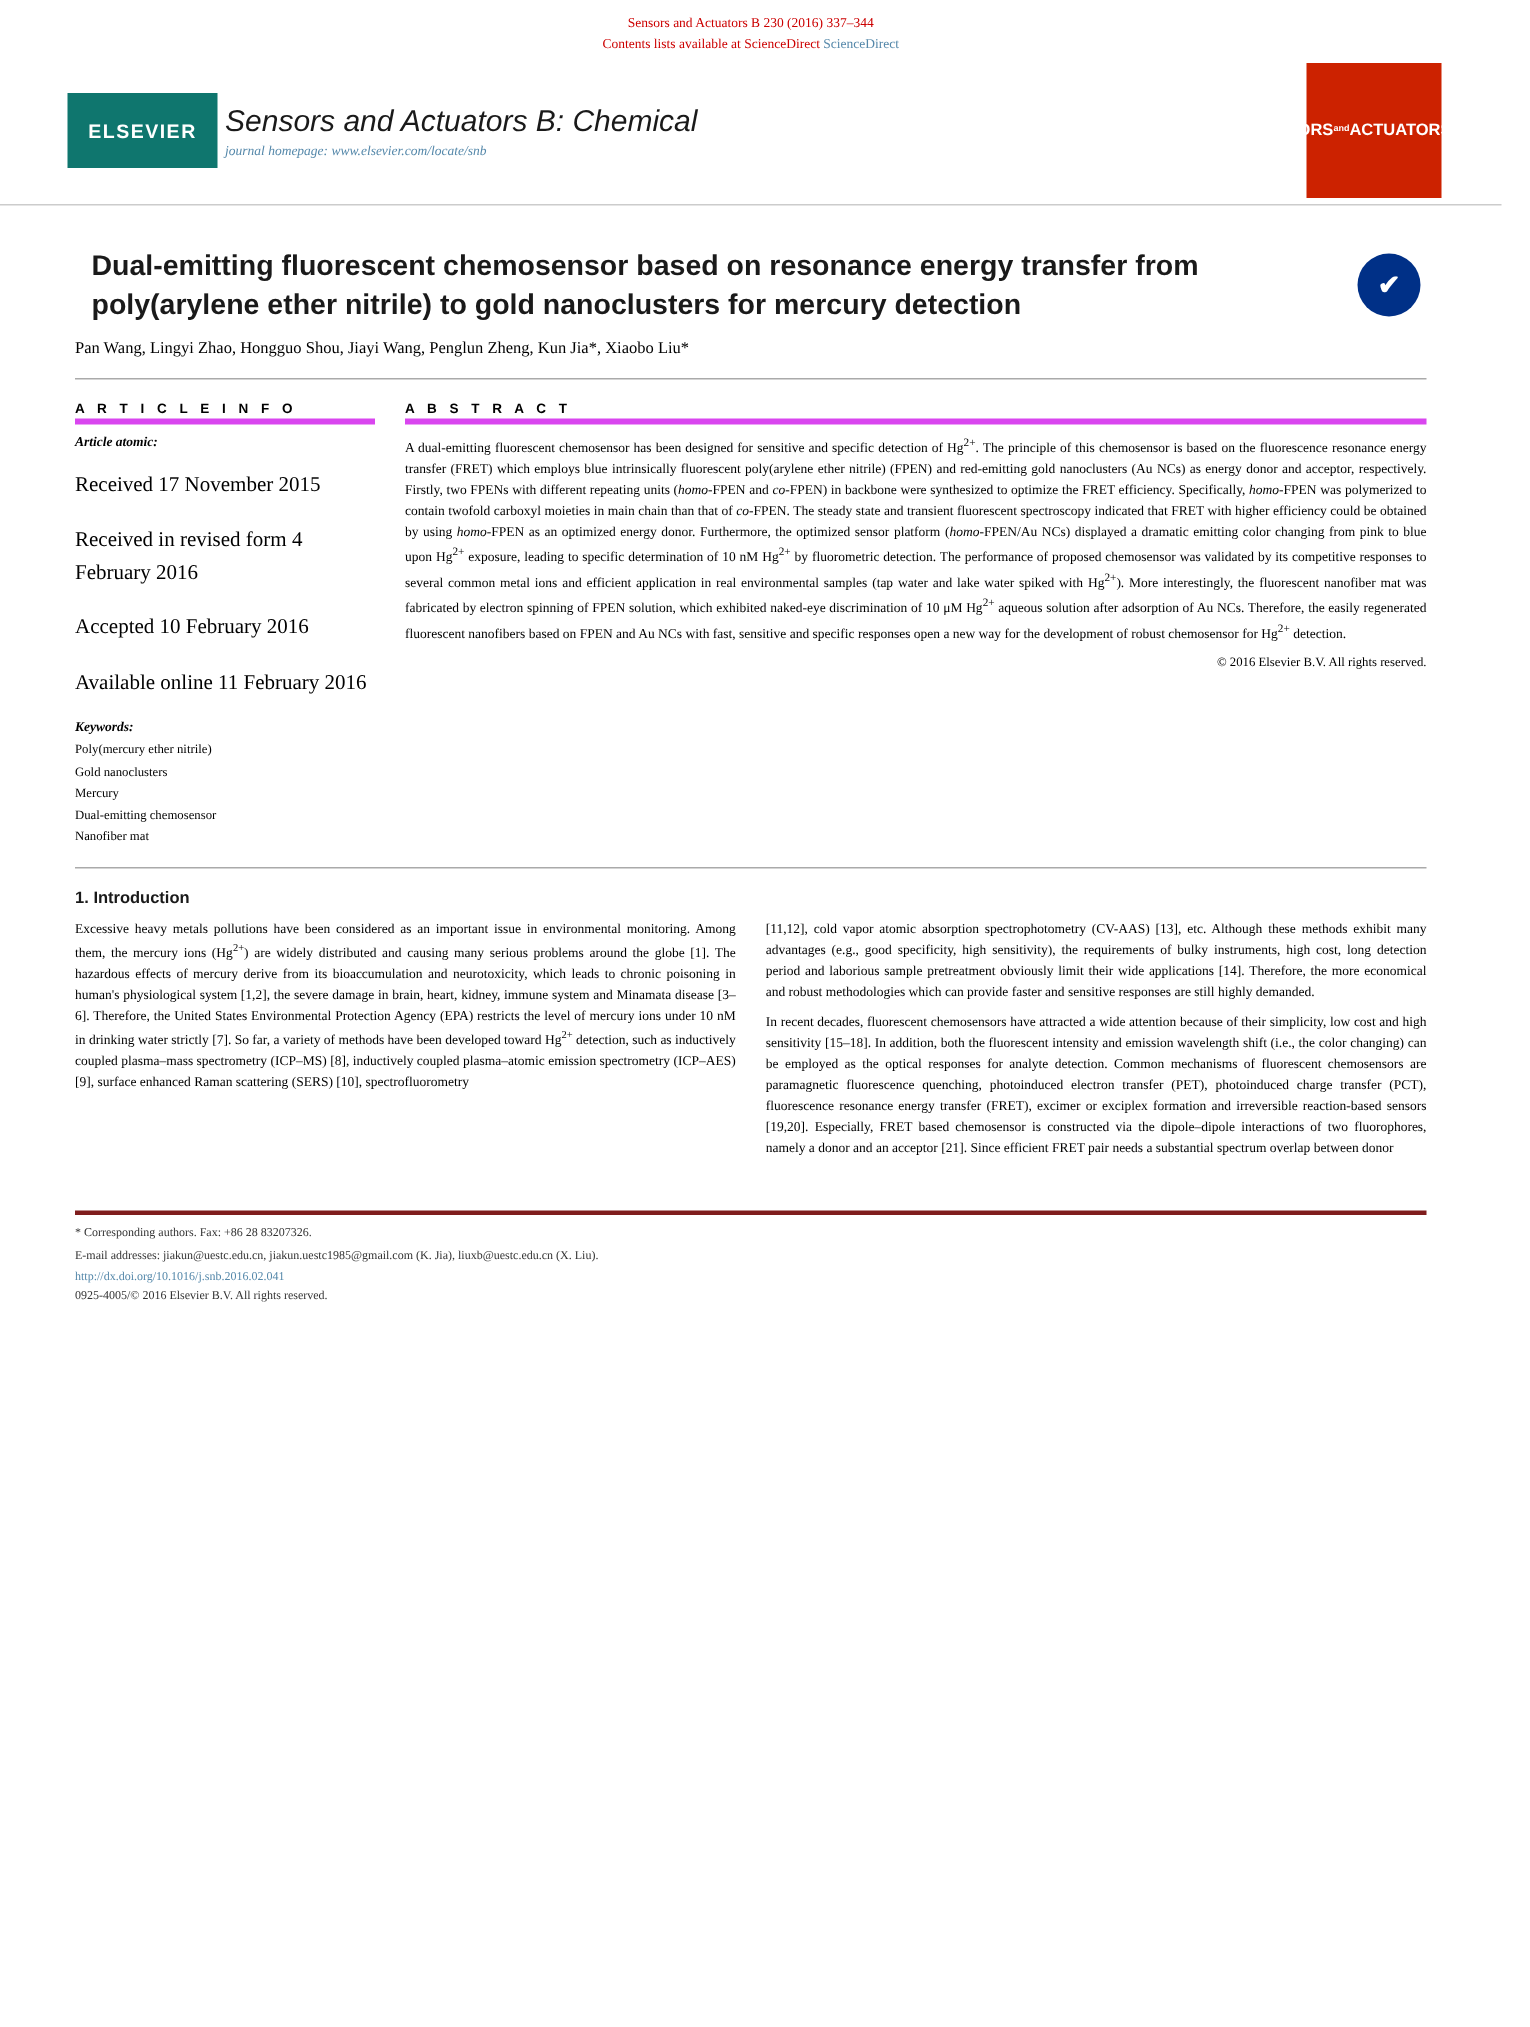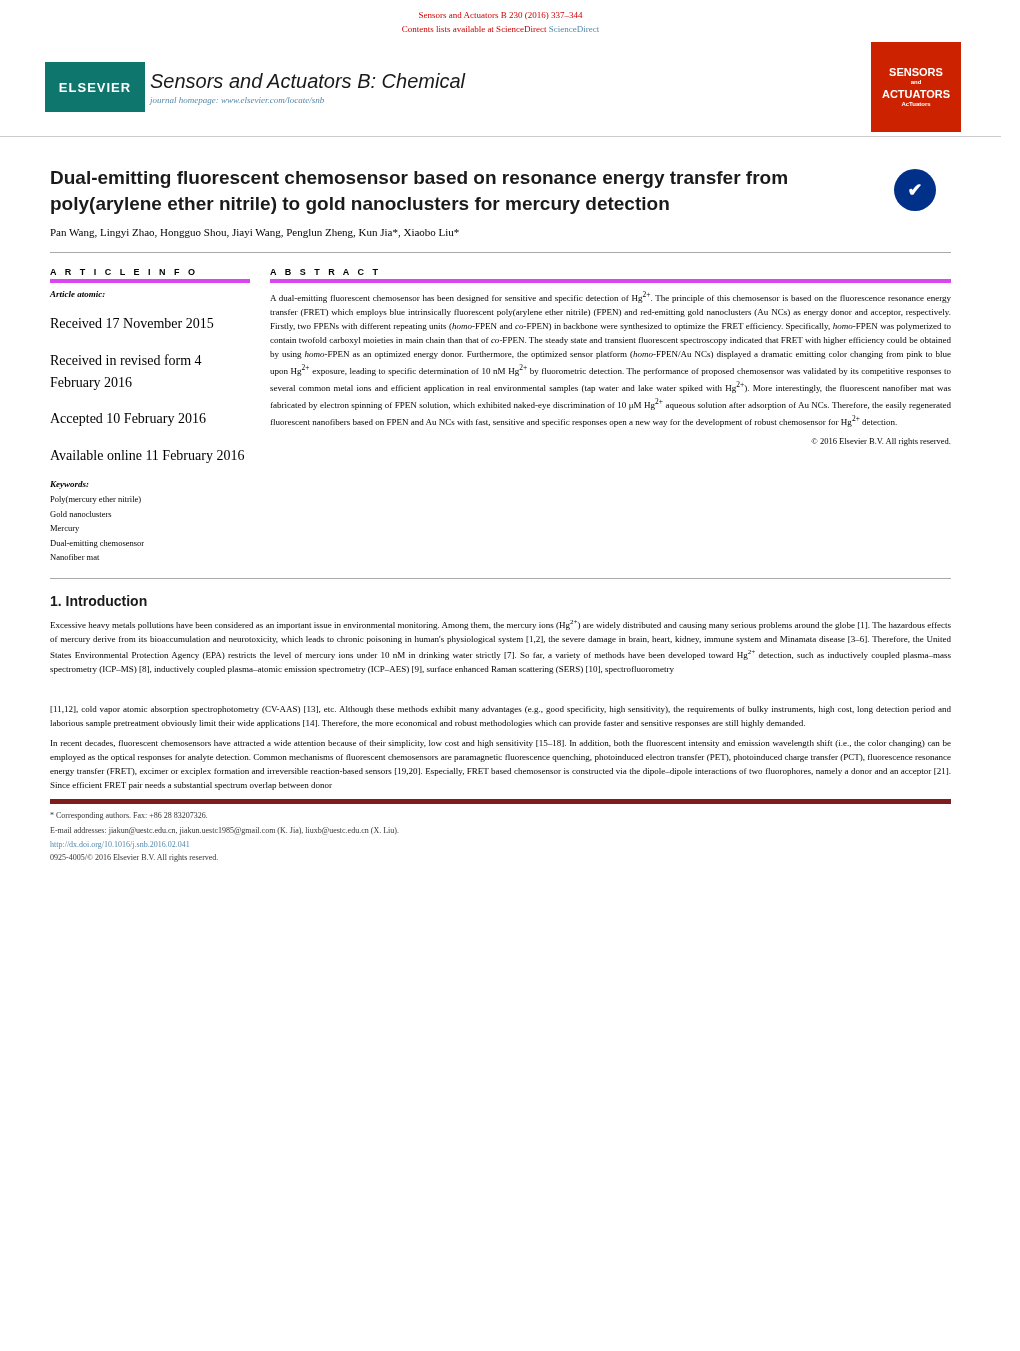--- a/index.html
+++ b/index.html
@@ -73,21 +73,21 @@
       width: 110px;
       display: flex;
       align-items: center;
       justify-content: flex-end;
     }
     .sensors-badge {
       width: 90px;
       height: 90px;
       background: #cc2200;
       display: flex;
-      flex-direction: column;
+      flex-direction: row;
       align-items: center;
       justify-content: center;
       color: #fff;
       font-size: 7px;
       font-family: Arial, sans-serif;
       font-weight: bold;
       text-align: right;
       line-height: 1.3;
     }
     .sensors-badge .big { font-size: 11px; }
@@ -101,21 +101,21 @@
 
     
     .article-body {
       padding: 10px 50px 20px 50px;
     }
 
     
     .article-title-section {
       display: flex;
       align-items: flex-start;
-      justify-content: flex-start;
+      justify-content: flex-end;
       margin-top: 18px;
       margin-bottom: 10px;
     }
     .article-title {
       font-size: 19px;
       font-family: Arial, sans-serif;
       font-weight: bold;
       color: #1a1a1a;
       line-height: 1.35;
       max-width: 830px;
@@ -226,49 +226,48 @@
       border: none;
       border-top: 1px solid #aaa;
       margin: 14px 0;
     }
 
     
     .intro-section {
       margin-top: 14px;
     }
     .section-heading {
-      font-size: 14px;
+      font-size: 11px;
       font-weight: bold;
       font-family: Arial, sans-serif;
       color: #1a1a1a;
       margin-bottom: 8px;
     }
 
     
     .body-two-col {
       display: flex;
       gap: 20px;
       margin-top: 8px;
-      flex-direction: column;
     }
     .body-col {
       flex: 1;
       font-size: 9px;
       line-height: 1.55;
       text-align: justify;
       color: #000;
     }
     .body-col p { margin-bottom: 6px; }
     .body-col sup { font-size: 7px; }
 
     
     .article-footer {
-      margin-top: 0;
+      margin-top: 28px;
       padding-top: 6px;
-      border-top: 5px solid #7f1d1d;
+      border-top: 3px solid #7f1d1d;
       font-size: 8px;
       color: #333;
       line-height: 1.6;
     }
     .footer-note { margin-bottom: 2px; }
     .footer-doi {
       color: #5588aa;
       font-size: 8px;
     }
     .footer-issn { font-size: 8px; }

